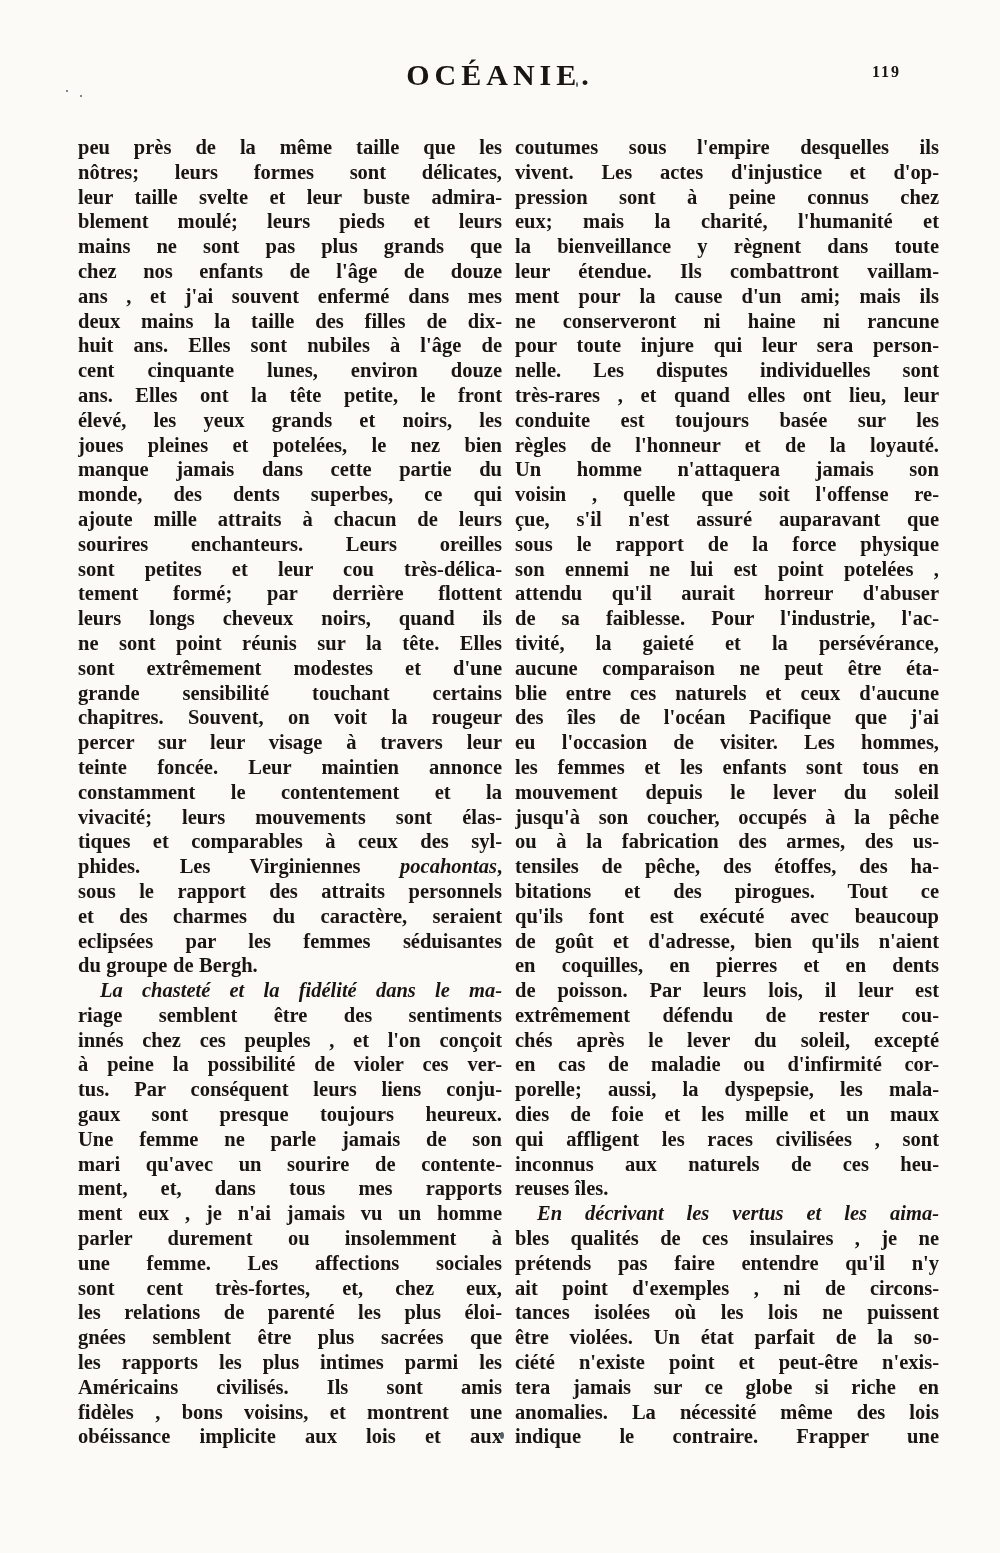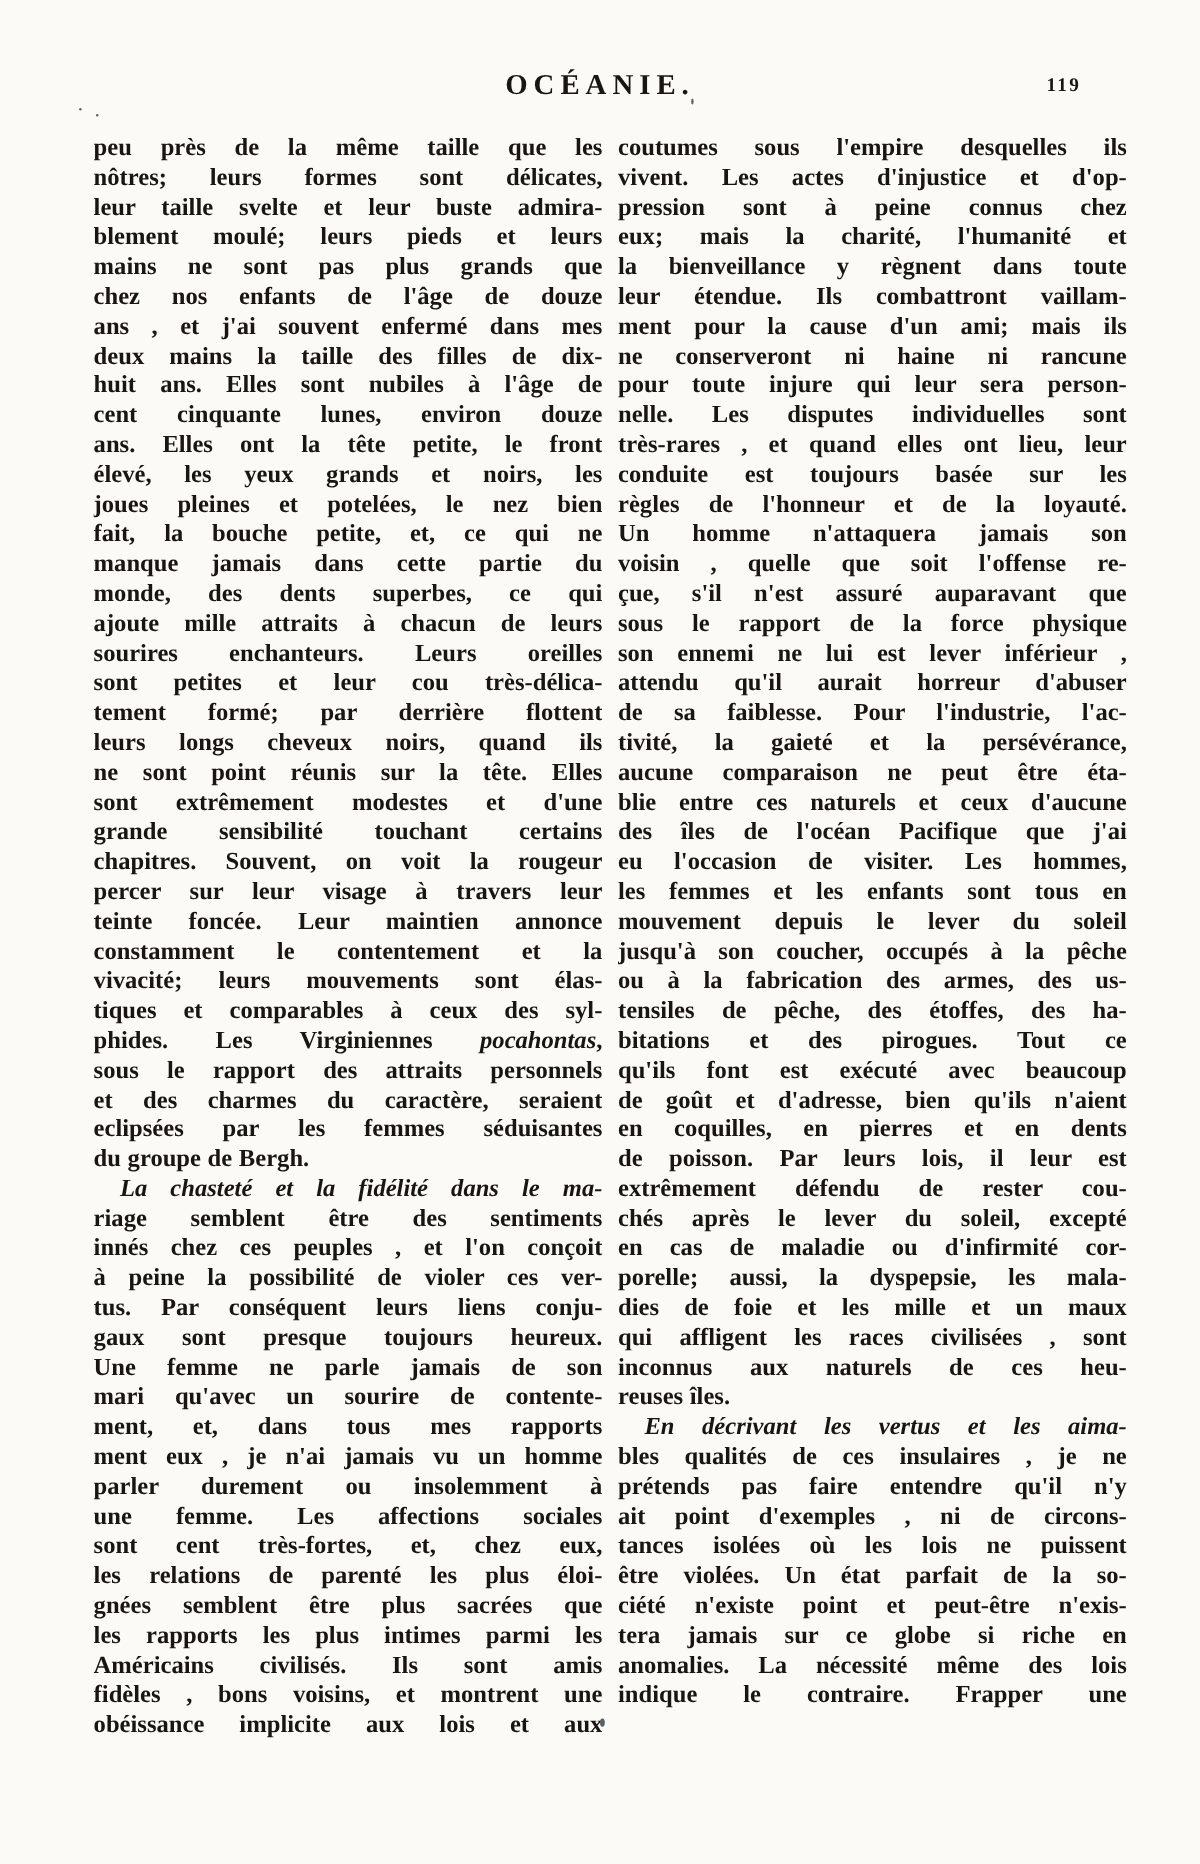--- a/index.html
+++ b/index.html
@@ -12,21 +12,21 @@
     overflow:hidden;
     font-family:"Liberation Serif","DejaVu Serif",serif;
     color:#181512;
   }
   .running-title{
     position:absolute;
     top:58px;
     left:0;
     width:100%;
     text-align:center;
-    font-size:24px;
+    font-size:30px;
     font-weight:600;
     letter-spacing:5px;
   }
   .page-number{
     position:absolute;
     top:63px;
     left:872px;
     font-size:16px;
     font-weight:700;
     letter-spacing:2px;
@@ -34,20 +34,21 @@
   .columns{
     position:absolute;
     top:111px;
     left:78px;
     width:861px;
     display:flex;
     gap:13px;
   }
   .column{
     width:427px;
+    margin-top:24px;
   }
   .line{
     height:24.8px;
     line-height:24.8px;
     font-size:20.5px;
     font-weight:600;
     text-align:justify;
     text-align-last:justify;
     overflow:hidden;
     white-space:nowrap;
@@ -78,21 +79,20 @@
         <div class="line"><span>blement moulé; leurs pieds et leurs</span></div>
         <div class="line"><span>mains ne sont pas plus grands que</span></div>
         <div class="line"><span>chez nos enfants de l'âge de douze</span></div>
         <div class="line"><span>ans , et j'ai souvent enfermé dans mes</span></div>
         <div class="line"><span>deux mains la taille des filles de dix-</span></div>
         <div class="line"><span>huit ans. Elles sont nubiles à l'âge de</span></div>
         <div class="line"><span>cent cinquante lunes, environ douze</span></div>
         <div class="line"><span>ans. Elles ont la tête petite, le front</span></div>
         <div class="line"><span>élevé, les yeux grands et noirs, les</span></div>
         <div class="line"><span>joues pleines et potelées, le nez bien</span></div>
-        <div class="line"><span>fait, la bouche petite, et, ce qui ne</span></div>
         <div class="line"><span>manque jamais dans cette partie du</span></div>
         <div class="line"><span>monde, des dents superbes, ce qui</span></div>
         <div class="line"><span>ajoute mille attraits à chacun de leurs</span></div>
         <div class="line"><span>sourires enchanteurs. Leurs oreilles</span></div>
         <div class="line"><span>sont petites et leur cou très-délica-</span></div>
         <div class="line"><span>tement formé; par derrière flottent</span></div>
         <div class="line"><span>leurs longs cheveux noirs, quand ils</span></div>
         <div class="line"><span>ne sont point réunis sur la tête. Elles</span></div>
         <div class="line"><span>sont extrêmement modestes et d'une</span></div>
         <div class="line"><span>grande sensibilité touchant certains</span></div>
@@ -138,21 +138,21 @@
         <div class="line"><span>ne conserveront ni haine ni rancune</span></div>
         <div class="line"><span>pour toute injure qui leur sera person-</span></div>
         <div class="line"><span>nelle. Les disputes individuelles sont</span></div>
         <div class="line"><span>très-rares , et quand elles ont lieu, leur</span></div>
         <div class="line"><span>conduite est toujours basée sur les</span></div>
         <div class="line"><span>règles de l'honneur et de la loyauté.</span></div>
         <div class="line"><span>Un homme n'attaquera jamais son</span></div>
         <div class="line"><span>voisin , quelle que soit l'offense re-</span></div>
         <div class="line"><span>çue, s'il n'est assuré auparavant que</span></div>
         <div class="line"><span>sous le rapport de la force physique</span></div>
-        <div class="line"><span>son ennemi ne lui est lever inférieur ,</span></div>
+        <div class="line"><span>son ennemi ne lui est point potelées ,</span></div>
         <div class="line"><span>attendu qu'il aurait horreur d'abuser</span></div>
         <div class="line"><span>de sa faiblesse. Pour l'industrie, l'ac-</span></div>
         <div class="line"><span>tivité, la gaieté et la persévérance,</span></div>
         <div class="line"><span>aucune comparaison ne peut être éta-</span></div>
         <div class="line"><span>blie entre ces naturels et ceux d'aucune</span></div>
         <div class="line"><span>des îles de l'océan Pacifique que j'ai</span></div>
         <div class="line"><span>eu l'occasion de visiter. Les hommes,</span></div>
         <div class="line"><span>les femmes et les enfants sont tous en</span></div>
         <div class="line"><span>mouvement depuis le lever du soleil</span></div>
         <div class="line"><span>jusqu'à son coucher, occupés à la pêche</span></div>

